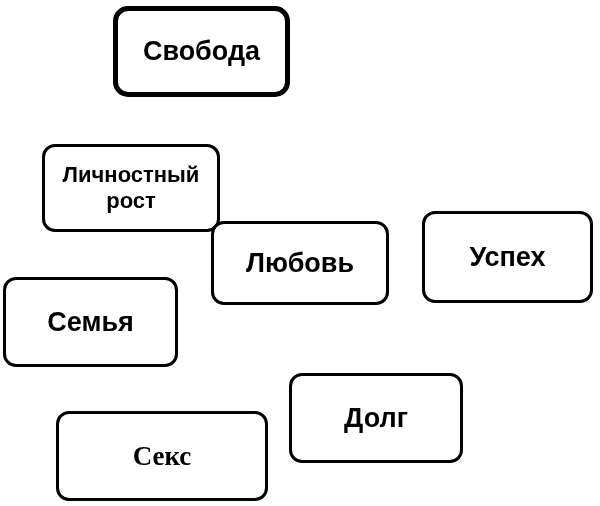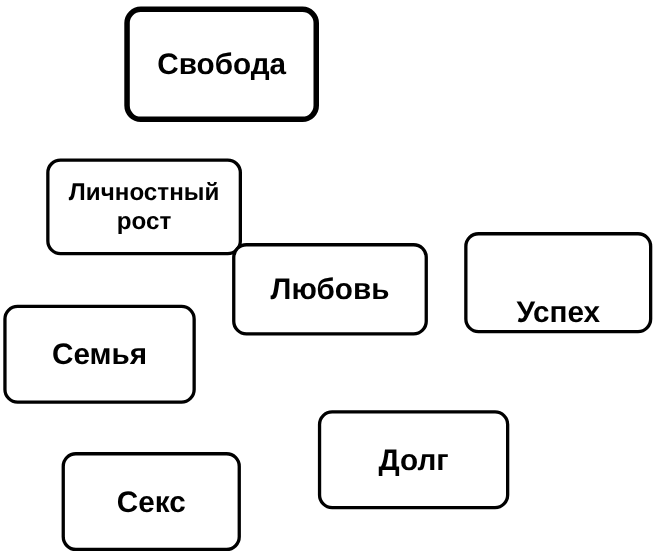--- a/index.html
+++ b/index.html
@@ -31,26 +31,26 @@
   }
   .node--emphasis {
     border-width: 5.5px;
     border-radius: 15px;
   }
   .node__label {
     white-space: pre-line;
     padding: 0 6px;
   }
   
-  .node--svoboda   { left: 113px; top: 6px;   width: 177px; height: 105px; }
+  .node--svoboda   { left: 113px; top: 6px;   width: 177px; height: 91px; }
   .node--lichnostny{ left: 42px;  top: 144px; width: 178px; height: 88px; font-size: 22px; }
   .node--lyubov    { left: 211px; top: 221px; width: 178px; height: 84px; }
-  .node--uspekh    { left: 422px; top: 211px; width: 171px; height: 92px; align-items: flex-end; }
+  .node--uspekh    { left: 422px; top: 211px; width: 171px; height: 92px; }
   .node--semya     { left: 3px;   top: 277px; width: 175px; height: 90px; }
-  .node--seks      { left: 56px;  top: 411px; width: 163px; height: 90px; }
+  .node--seks      { left: 56px;  top: 411px; width: 212px; height: 90px; font-family: Liberation Serif, serif; }
   .node--dolg      { left: 289px; top: 373px; width: 174px; height: 90px; }
 </style>
 </head>
 <body>
 
 <div class="canvas">
 
   <div class="node node--svoboda node--emphasis">
     <span class="node__label">Свобода</span>
   </div>

